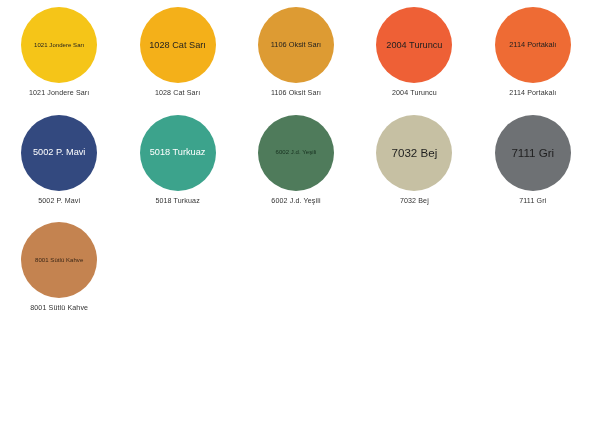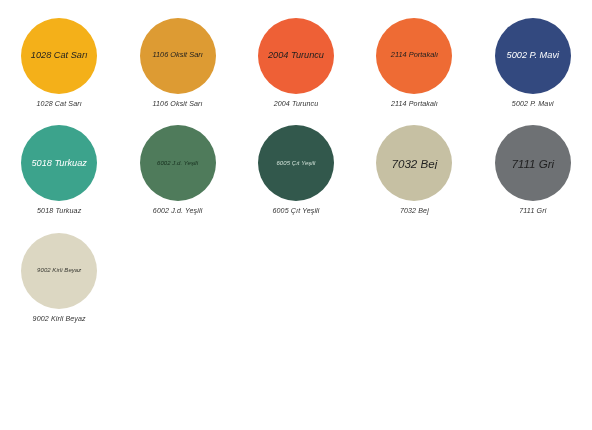--- a/index.html
+++ b/index.html
@@ -24,24 +24,23 @@
     width: 592px;
     height: 430px;
     box-sizing: border-box;
   }
 
   .swatch-cell {
     position: relative;
     display: flex;
     flex-direction: column;
     align-items: center;
-    justify-content: flex-end;
+    justify-content: flex-start;
     padding-top: 7px;
     box-sizing: border-box;
-    font-style: italic;
   }
   .swatch-cell.empty {
     visibility: hidden;
   }
 
   .swatch-disc {
     width: 76px;
     height: 76px;
     border-radius: 50%;
     display: flex;
@@ -75,20 +74,26 @@
     text-align: center;
     white-space: nowrap;
     letter-spacing: 0.12px;
   }
 </style>
 </head>
 <body>
 
 <div id="swatch-grid">
     <div class="swatch-cell">
+      <div class="swatch-disc ts-s" style="background: rgb(245, 197, 24);">
+        <span class="disc-label" style="color: rgb(31, 31, 31);">1021 Jondere Sarı</span>
+      </div>
+      <div class="swatch-caption">1021 Jondere Sarı</div>
+    </div>
+    <div class="swatch-cell">
       <div class="swatch-disc ts-l" style="background: rgb(244, 176, 25);">
         <span class="disc-label" style="color: rgb(31, 31, 31);">1028 Cat Sarı</span>
       </div>
       <div class="swatch-caption">1028 Cat Sarı</div>
     </div>
     <div class="swatch-cell">
       <div class="swatch-disc ts-m" style="background: rgb(221, 155, 51);">
         <span class="disc-label" style="color: rgb(31, 31, 31);">1106 Oksit Sarı</span>
       </div>
       <div class="swatch-caption">1106 Oksit Sarı</div>
@@ -117,37 +122,31 @@
       </div>
       <div class="swatch-caption">5018 Turkuaz</div>
     </div>
     <div class="swatch-cell">
       <div class="swatch-disc ts-s" style="background: rgb(79, 123, 91);">
         <span class="disc-label" style="color: rgb(23, 48, 31);">6002 J.d. Yeşili</span>
       </div>
       <div class="swatch-caption">6002 J.d. Yeşili</div>
     </div>
     <div class="swatch-cell">
-      <div class="swatch-disc ts-s" style="background: rgb(50, 88, 76);">
-        <span class="disc-label" style="color: rgb(207, 224, 214);">6005 Çıt Yeşili</span>
-      </div>
-      <div class="swatch-caption">6005 Çıt Yeşili</div>
-    </div>
-    <div class="swatch-cell">
       <div class="swatch-disc ts-xl" style="background: rgb(198, 192, 163);">
         <span class="disc-label" style="color: rgb(31, 31, 31);">7032 Bej</span>
       </div>
       <div class="swatch-caption">7032 Bej</div>
     </div>
     <div class="swatch-cell">
       <div class="swatch-disc ts-xl" style="background: rgb(110, 113, 116);">
         <span class="disc-label" style="color: rgb(31, 31, 31);">7111 Gri</span>
       </div>
       <div class="swatch-caption">7111 Gri</div>
     </div>
     <div class="swatch-cell">
-      <div class="swatch-disc ts-s" style="background: rgb(220, 215, 194);">
-        <span class="disc-label" style="color: rgb(58, 58, 51);">9002 Kirli Beyaz</span>
+      <div class="swatch-disc ts-s" style="background: rgb(196, 131, 80);">
+        <span class="disc-label" style="color: rgb(58, 38, 22);">8001 Sütlü Kahve</span>
       </div>
-      <div class="swatch-caption">9002 Kirli Beyaz</div>
+      <div class="swatch-caption">8001 Sütlü Kahve</div>
     </div>
     <div class="swatch-cell empty"></div>
   </div>
 
 </body></html>

